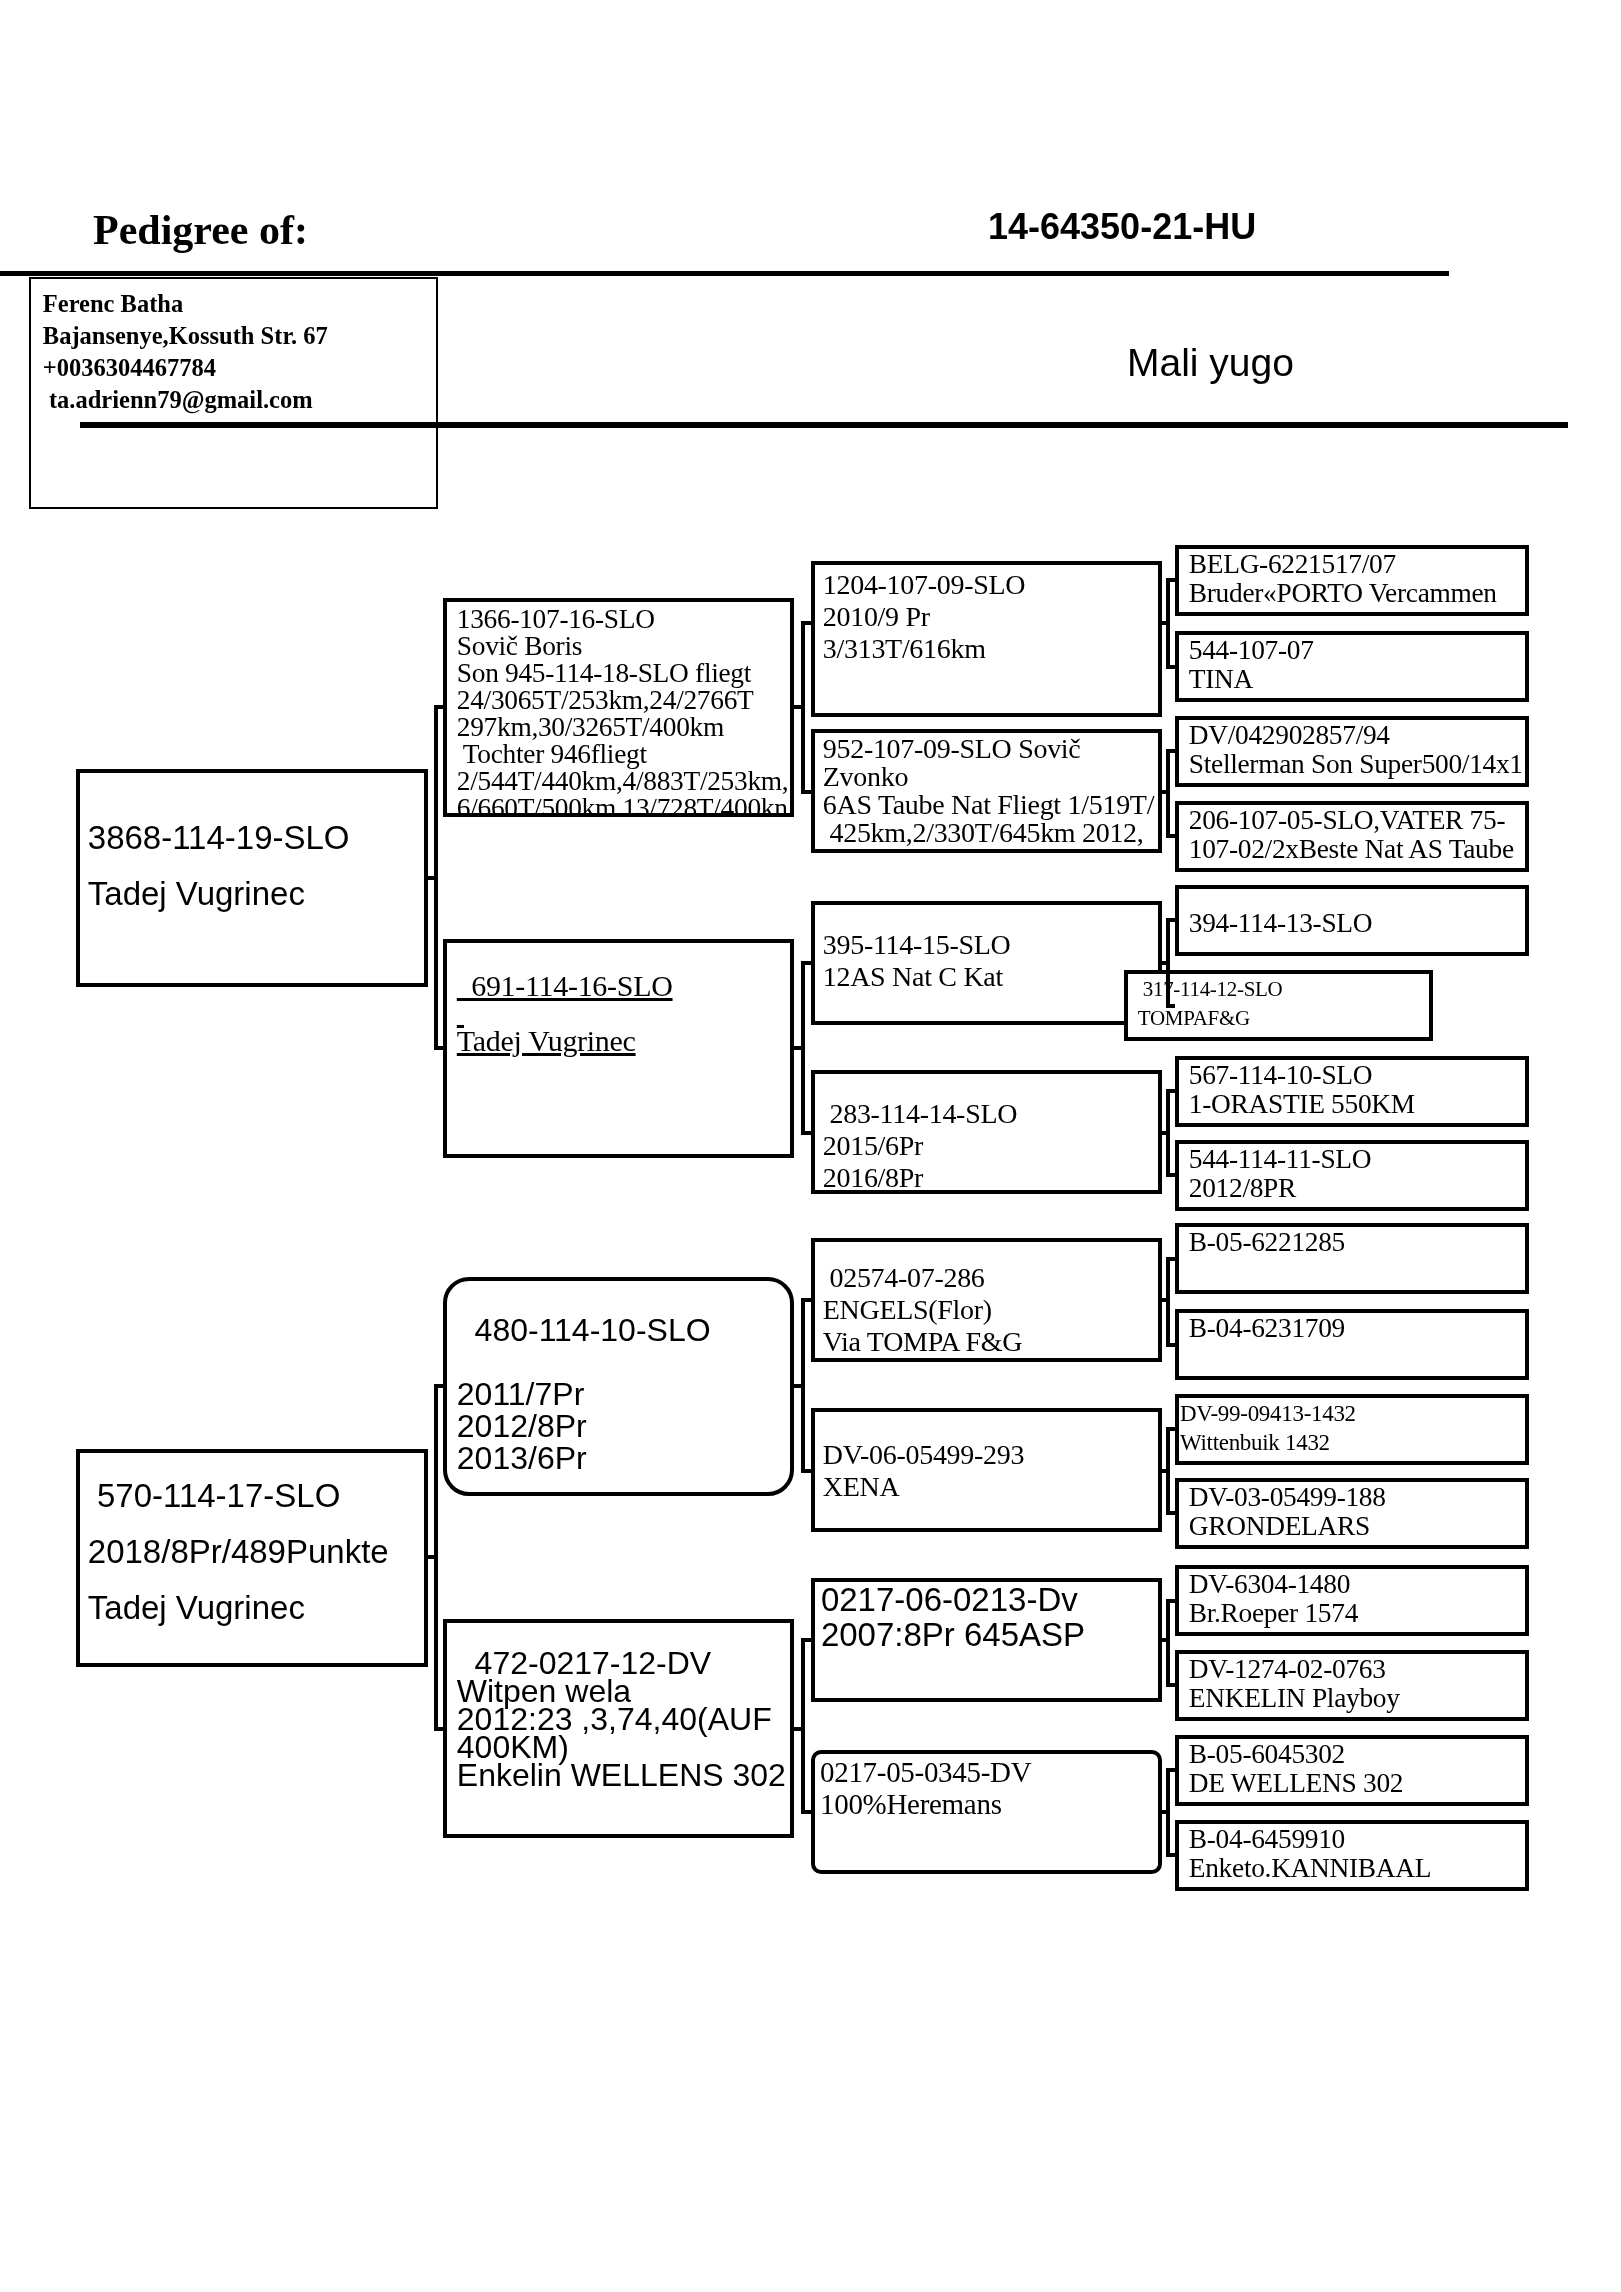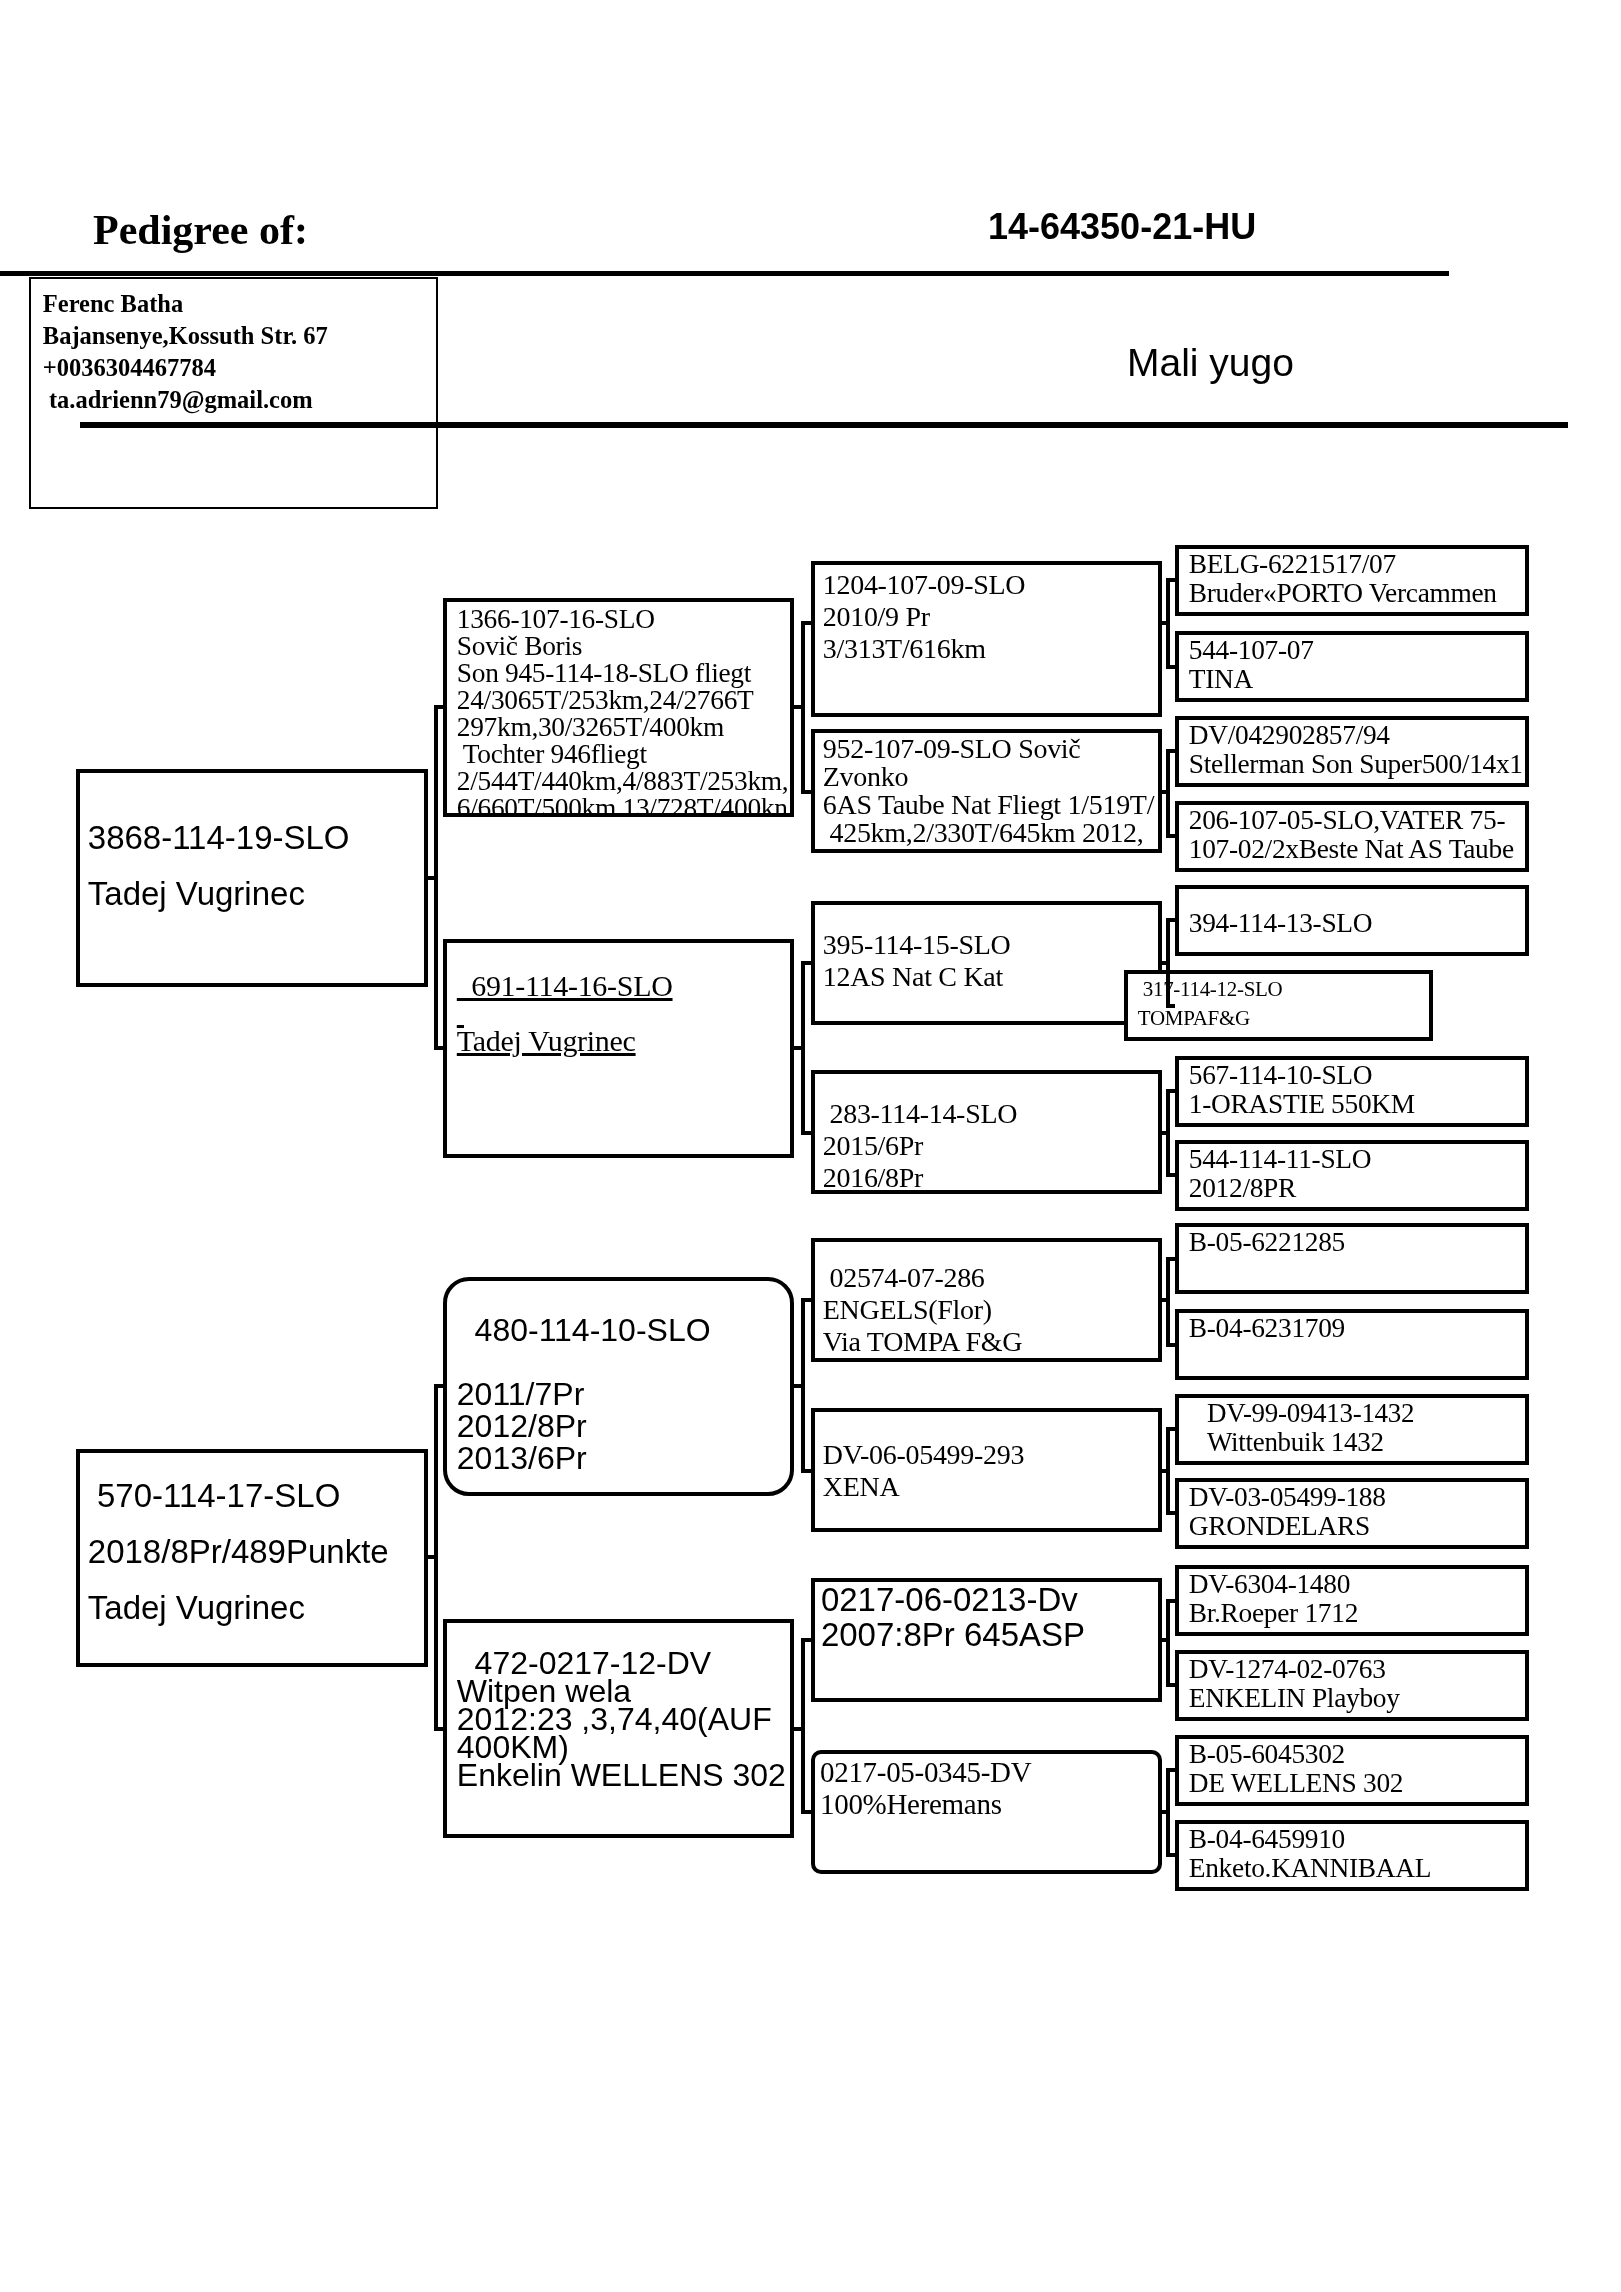--- a/index.html
+++ b/index.html
@@ -156,31 +156,31 @@
       <div class="pbox serif" style="left: 1175px; top: 1140px; width: 354px; height: 71px; font-size: 27.4px; line-height: 29px; padding: 1px 2px 0px 9.8px;">
         <div class="box-line">544-114-11-SLO</div>
         <div class="box-line">2012/8PR</div>
       </div>
       <div class="pbox serif" style="left: 1175px; top: 1223px; width: 354px; height: 71px; font-size: 27.4px; line-height: 29px; padding: 1px 2px 0px 9.8px;">
         <div class="box-line">B-05-6221285</div>
       </div>
       <div class="pbox serif" style="left: 1175px; top: 1309px; width: 354px; height: 71px; font-size: 27.4px; line-height: 29px; padding: 1px 2px 0px 9.8px;">
         <div class="box-line">B-04-6231709</div>
       </div>
-      <div class="pbox serif" style="left: 1175px; top: 1394px; width: 354px; height: 71px; font-size: 27px; line-height: 29px; padding: 1px 2px 0px 28px;">
+      <div class="pbox serif" style="left: 1175px; top: 1394px; width: 354px; height: 71px; font-size: 23px; line-height: 29px; padding: 1px 2px 0px 1px;">
         <div class="box-line">DV-99-09413-1432</div>
         <div class="box-line">Wittenbuik 1432</div>
       </div>
       <div class="pbox serif" style="left: 1175px; top: 1478px; width: 354px; height: 71px; font-size: 27.4px; line-height: 29px; padding: 1px 2px 0px 9.8px;">
         <div class="box-line">DV-03-05499-188</div>
         <div class="box-line">GRONDELARS</div>
       </div>
       <div class="pbox serif" style="left: 1175px; top: 1565px; width: 354px; height: 71px; font-size: 27.4px; line-height: 29px; padding: 1px 2px 0px 9.8px;">
         <div class="box-line">DV-6304-1480</div>
-        <div class="box-line">Br.Roeper 1712</div>
+        <div class="box-line">Br.Roeper 1574</div>
       </div>
       <div class="pbox serif" style="left: 1175px; top: 1650px; width: 354px; height: 71px; font-size: 27.4px; line-height: 29px; padding: 1px 2px 0px 9.8px;">
         <div class="box-line">DV-1274-02-0763</div>
         <div class="box-line">ENKELIN Playboy</div>
       </div>
       <div class="pbox serif" style="left: 1175px; top: 1735px; width: 354px; height: 71px; font-size: 27.4px; line-height: 29px; padding: 1px 2px 0px 9.8px;">
         <div class="box-line">B-05-6045302</div>
         <div class="box-line">DE WELLENS 302</div>
       </div>
       <div class="pbox serif" style="left: 1175px; top: 1820px; width: 354px; height: 71px; font-size: 27.4px; line-height: 29px; padding: 1px 2px 0px 9.8px;">

